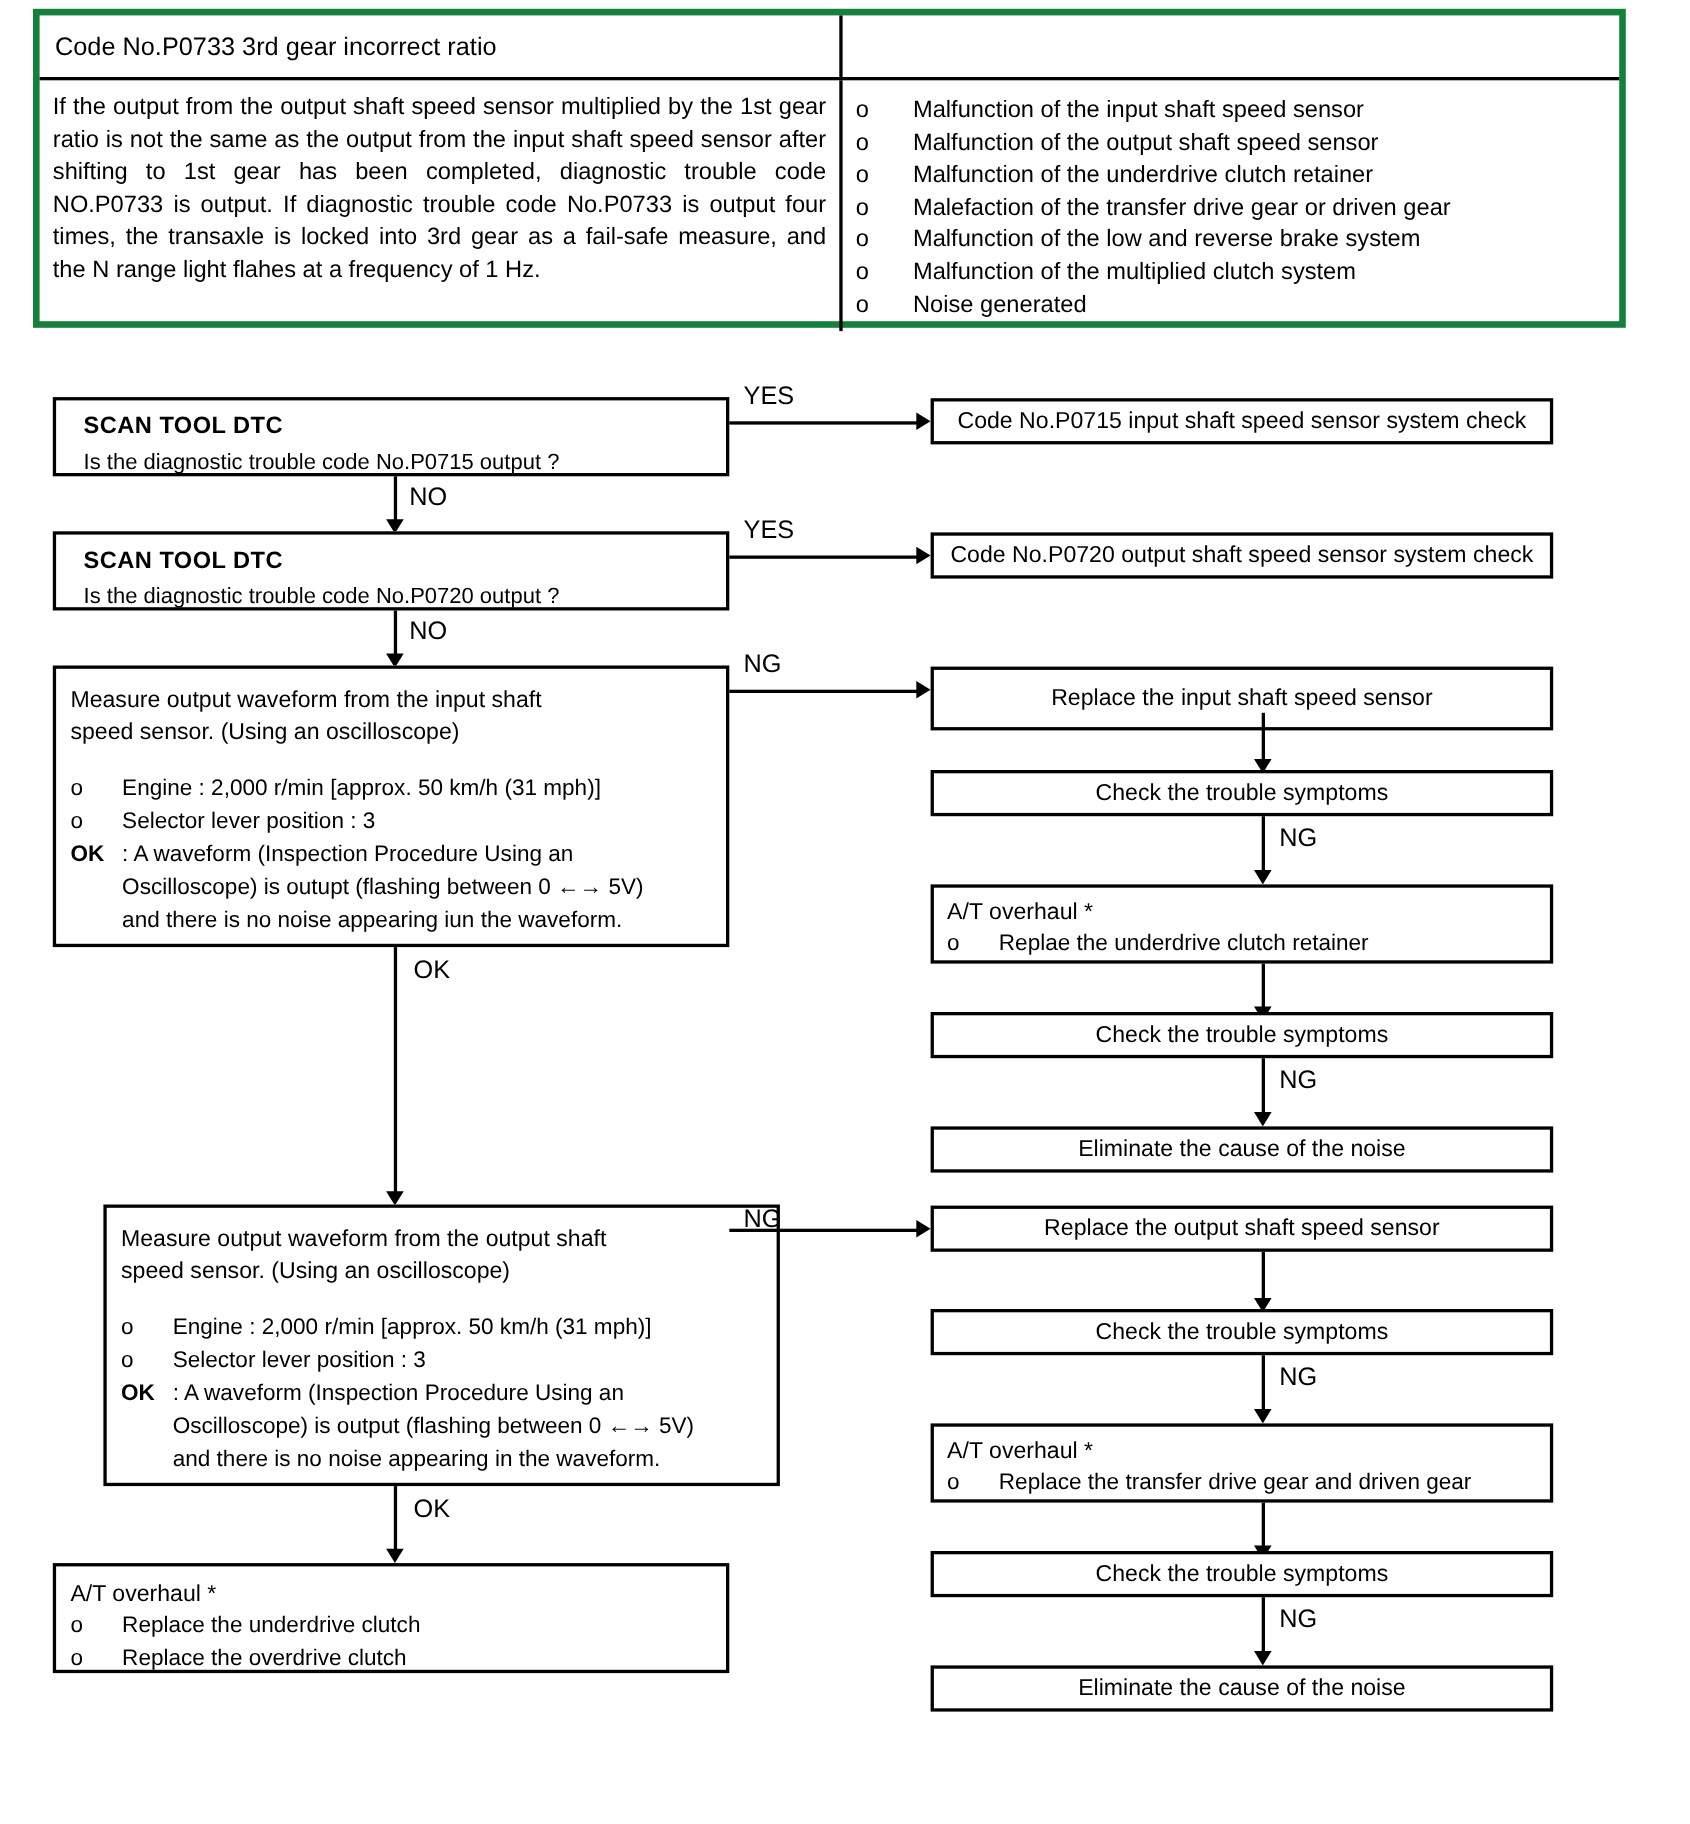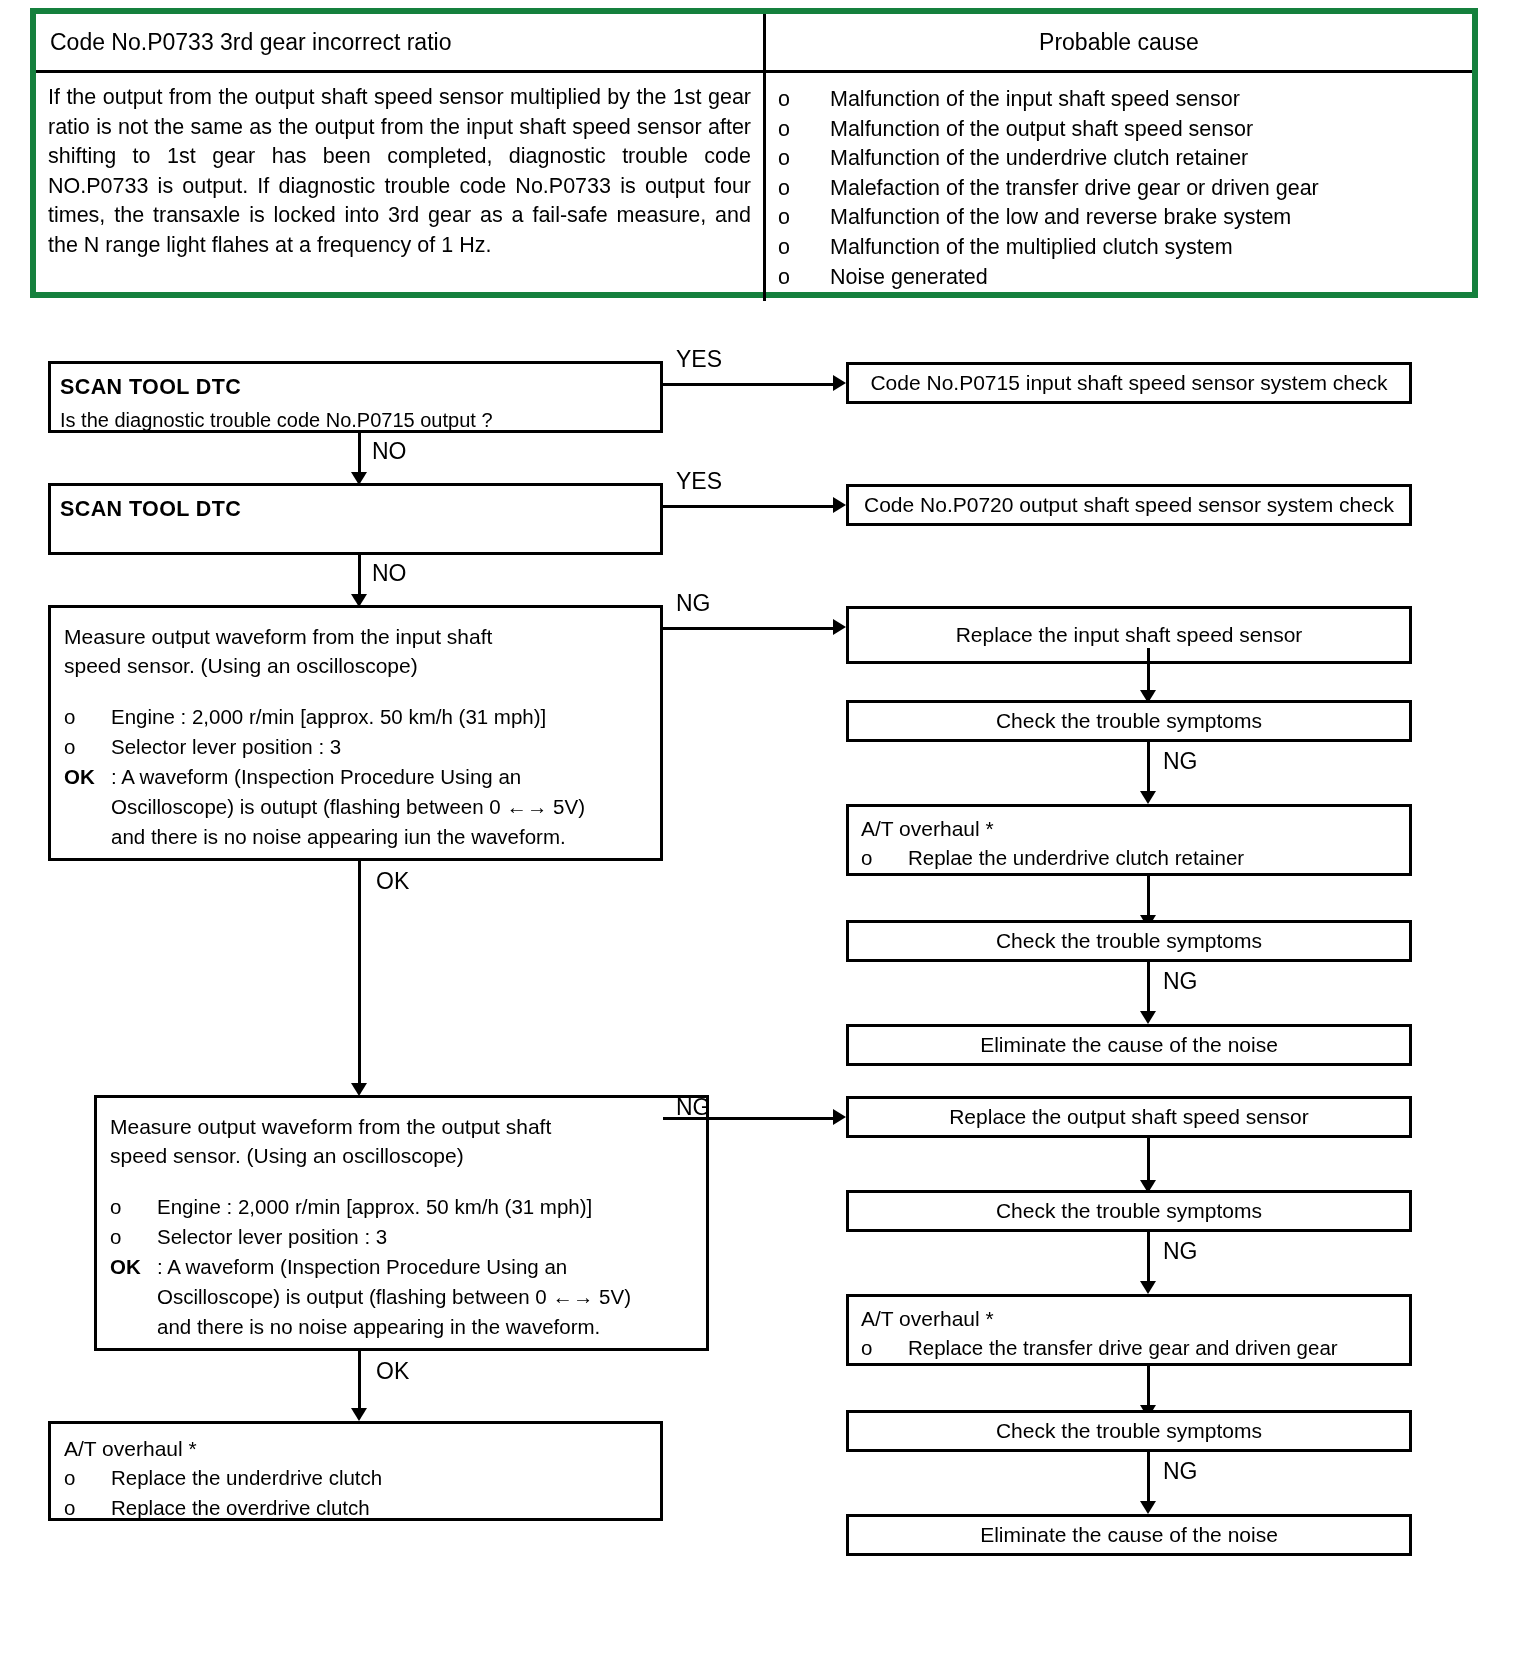--- a/index.html
+++ b/index.html
@@ -21,21 +21,21 @@
   .head-r{display:flex;align-items:center;justify-content:center;font-size:23px;}
   .desc{padding:10px 12px 0 12px;font-size:21.5px;line-height:29.5px;text-align:justify;
         text-align-last:left;}
   .causes{padding:12px 0 0 12px;}
   .cause-li{display:flex;font-size:21.5px;line-height:29.6px;white-space:nowrap;}
   .cause-li .bul{width:52px;flex:none;}
 
   
   .box{border:3px solid #000;background:#fff;}
   .box-c{display:flex;align-items:center;justify-content:center;text-align:center;font-size:21px;}
-  .box-l{padding:9px 9px;font-size:21px;line-height:29px;}
+  .box-l{padding:9px 25px;font-size:21px;line-height:29px;}
   .ttl{font-weight:bold;font-size:21.5px;letter-spacing:.4px;}
   .sub{font-size:20px;margin-top:4px;}
   .li{display:flex;font-size:20.5px;line-height:30px;white-space:nowrap;}
   .li .bul{width:47px;flex:none;}
   .li .bulok{width:47px;flex:none;font-weight:bold;}
   .ind{padding-left:47px;font-size:20.5px;line-height:30px;white-space:nowrap;}
 
   
   .vline{background:#000;width:3px;}
   .hline{background:#000;height:3px;}
@@ -44,21 +44,20 @@
   .arrow-r{width:0;height:0;border-top:8px solid transparent;border-bottom:8px solid transparent;
            border-left:13px solid #000;}
   .lbl{font-size:23px;line-height:23px;}
 </style>
 </head>
 <body>
 
 <div class="abs box" id="dtc-table">
   <div class="tbl-row tbl-head">
     <div class="cell-l head-l">Code No.P0733 3rd gear incorrect ratio</div>
-    <div class="cell-r head-r">Probable cause</div>
   </div>
   <div class="tbl-row tbl-body">
     <div class="cell-l">
       <div class="desc">If the output from the output shaft speed sensor multiplied by the 1st gear ratio is not the same as the output from the input shaft speed sensor after shifting to 1st gear has been completed, diagnostic trouble code NO.P0733 is output. If diagnostic trouble code No.P0733 is output four times, the transaxle is locked into 3rd gear as a fail-safe measure, and the N range light flahes at a frequency of 1 Hz.</div>
     </div>
     <div class="cell-r">
       <div class="causes">
         <div class="cause-li">
             <span class="bul">o</span>
             <span>Malfunction of the input shaft speed sensor</span>
@@ -103,20 +102,21 @@
 <div class="abs box box-c" style="left:846px;top:362px;width:566px;height:42px;">
   <span>Code No.P0715 input shaft speed sensor system check</span>
 </div>
 
 <div class="abs vline" style="left:358px;top:433px;height:42px;"></div>
 <div class="abs arrow-d" style="left:351px;top:472px;"></div>
 <div class="abs lbl" style="left:372px;top:440px;">NO</div>
 
 <div class="abs box box-l" style="left:48px;top:483px;width:615px;height:72px;">
   <div class="ttl">SCAN TOOL DTC</div>
+  <div class="sub">Is the diagnostic trouble code No.P0720 output ?</div>
 </div>
 <div class="abs hline" style="left:663px;top:505px;width:175px;"></div>
 <div class="abs arrow-r" style="left:833px;top:497px;"></div>
 <div class="abs lbl" style="left:676px;top:470px;">YES</div>
 <div class="abs box box-c" style="left:846px;top:484px;width:566px;height:42px;">
   <span>Code No.P0720 output shaft speed sensor system check</span>
 </div>
 <div class="abs vline" style="left:358px;top:555px;height:42px;"></div>
 <div class="abs arrow-d" style="left:351px;top:594px;"></div>
 <div class="abs lbl" style="left:372px;top:562px;">NO</div>

